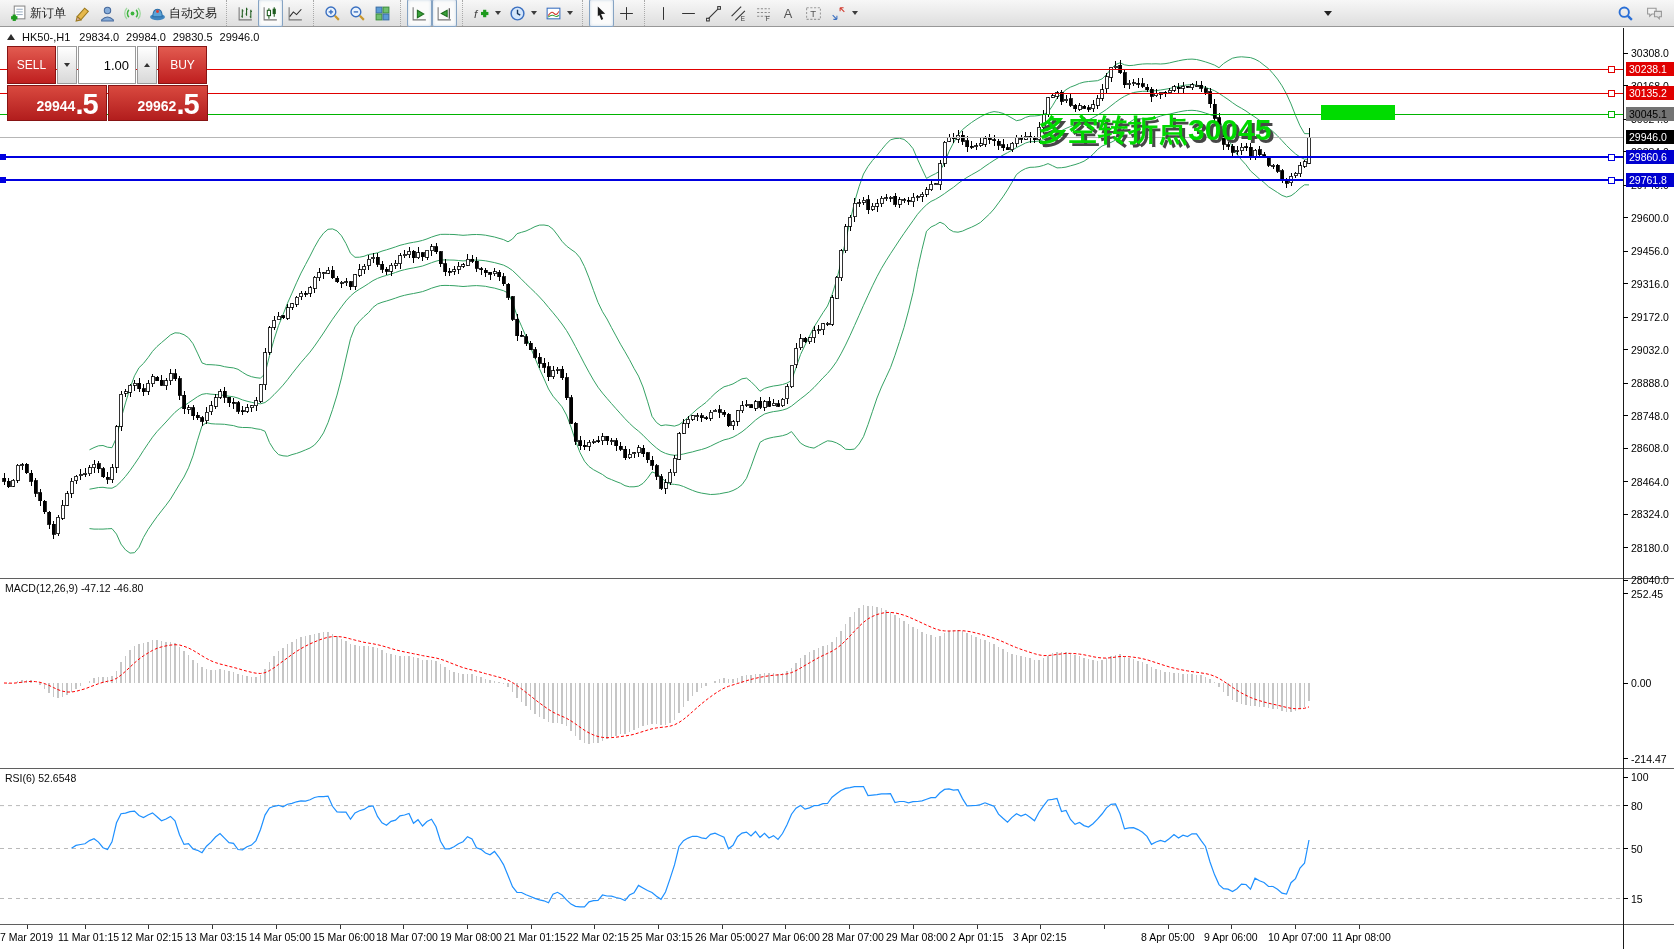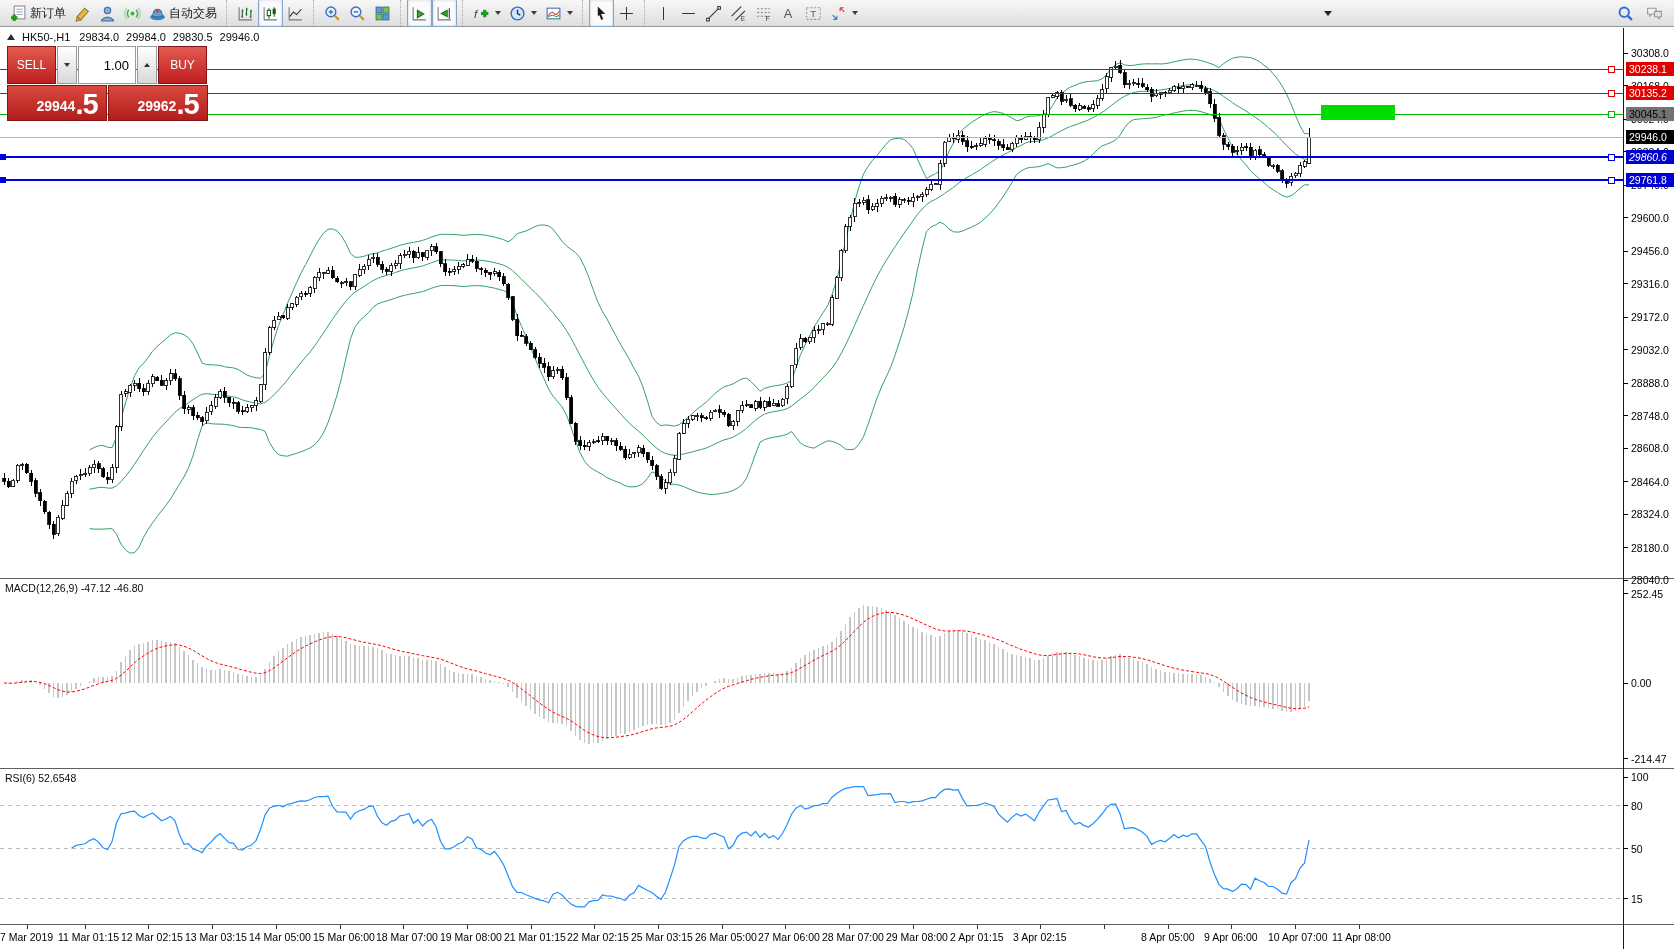--- a/index.html
+++ b/index.html
@@ -1345,20 +1345,21 @@
         <span class="pt-int">29944</span>
           <span class="pt-big">.5</span>
       </div>
       <div class="price-tile">
         <span class="pt-int">29962</span>
           <span class="pt-big">.5</span>
       </div>
     </div>
   </div>
 
+  <div id="annotation" style="left: 1038px; top: 110px; color: rgb(0, 216, 0); font-size: 30px;">多空转折点30045</div>
 
   <div class="pane-label" style="top:582px;">
     <span>MACD(12,26,9)</span>
     <span>-47.12</span>
     <span>-46.80</span>
   </div>
   <div class="pane-label" style="top:772px;">
     <span>RSI(6)</span>
     <span>52.6548</span>
   </div>
@@ -1385,21 +1386,21 @@
       <div class="ytick" style="top: 677px;">0.00</div>
       <div class="ytick" style="top: 752.784px;">-214.47</div>
       <div class="ytick" style="top: 771px;">100</div>
       <div class="ytick" style="top: 799.6px;">80</div>
       <div class="ytick" style="top: 842.5px;">50</div>
       <div class="ytick" style="top: 892.55px;">15</div>
       <div class="badge" style="top: 62.2558px; background: rgb(224, 0, 0); color: rgb(255, 255, 255);">30238.1</div>
       <div class="badge" style="top: 86.186px; background: rgb(224, 0, 0); color: rgb(255, 255, 255);">30135.2</div>
       <div class="badge" style="top: 107.14px; background: #737373; color: rgb(0, 0, 0);">30045.1</div>
       <div class="badge" style="top: 130.186px; background: rgb(0, 0, 0); color: rgb(255, 255, 255);">29946.0</div>
-      <div class="badge" style="top: 150.047px; background: rgb(0, 0, 207); color: rgb(255, 255, 255); font-style: italic;">29860.6</div>
+      <div class="badge" style="top: 150.047px; background: rgb(0, 0, 207); color: rgb(255, 255, 255);">29860.6</div>
       <div class="badge" style="top: 173.023px; background: rgb(0, 0, 207); color: rgb(255, 255, 255);">29761.8</div>
     </div>
   <div id="time-labels">
       <div class="xtick" style="left: 0px;">7 Mar 2019</div>
       <div class="xtick" style="left: 58px;">11 Mar 01:15</div>
       <div class="xtick" style="left: 121px;">12 Mar 02:15</div>
       <div class="xtick" style="left: 185px;">13 Mar 03:15</div>
       <div class="xtick" style="left: 249px;">14 Mar 05:00</div>
       <div class="xtick" style="left: 313px;">15 Mar 06:00</div>
       <div class="xtick" style="left: 376px;">18 Mar 07:00</div>

